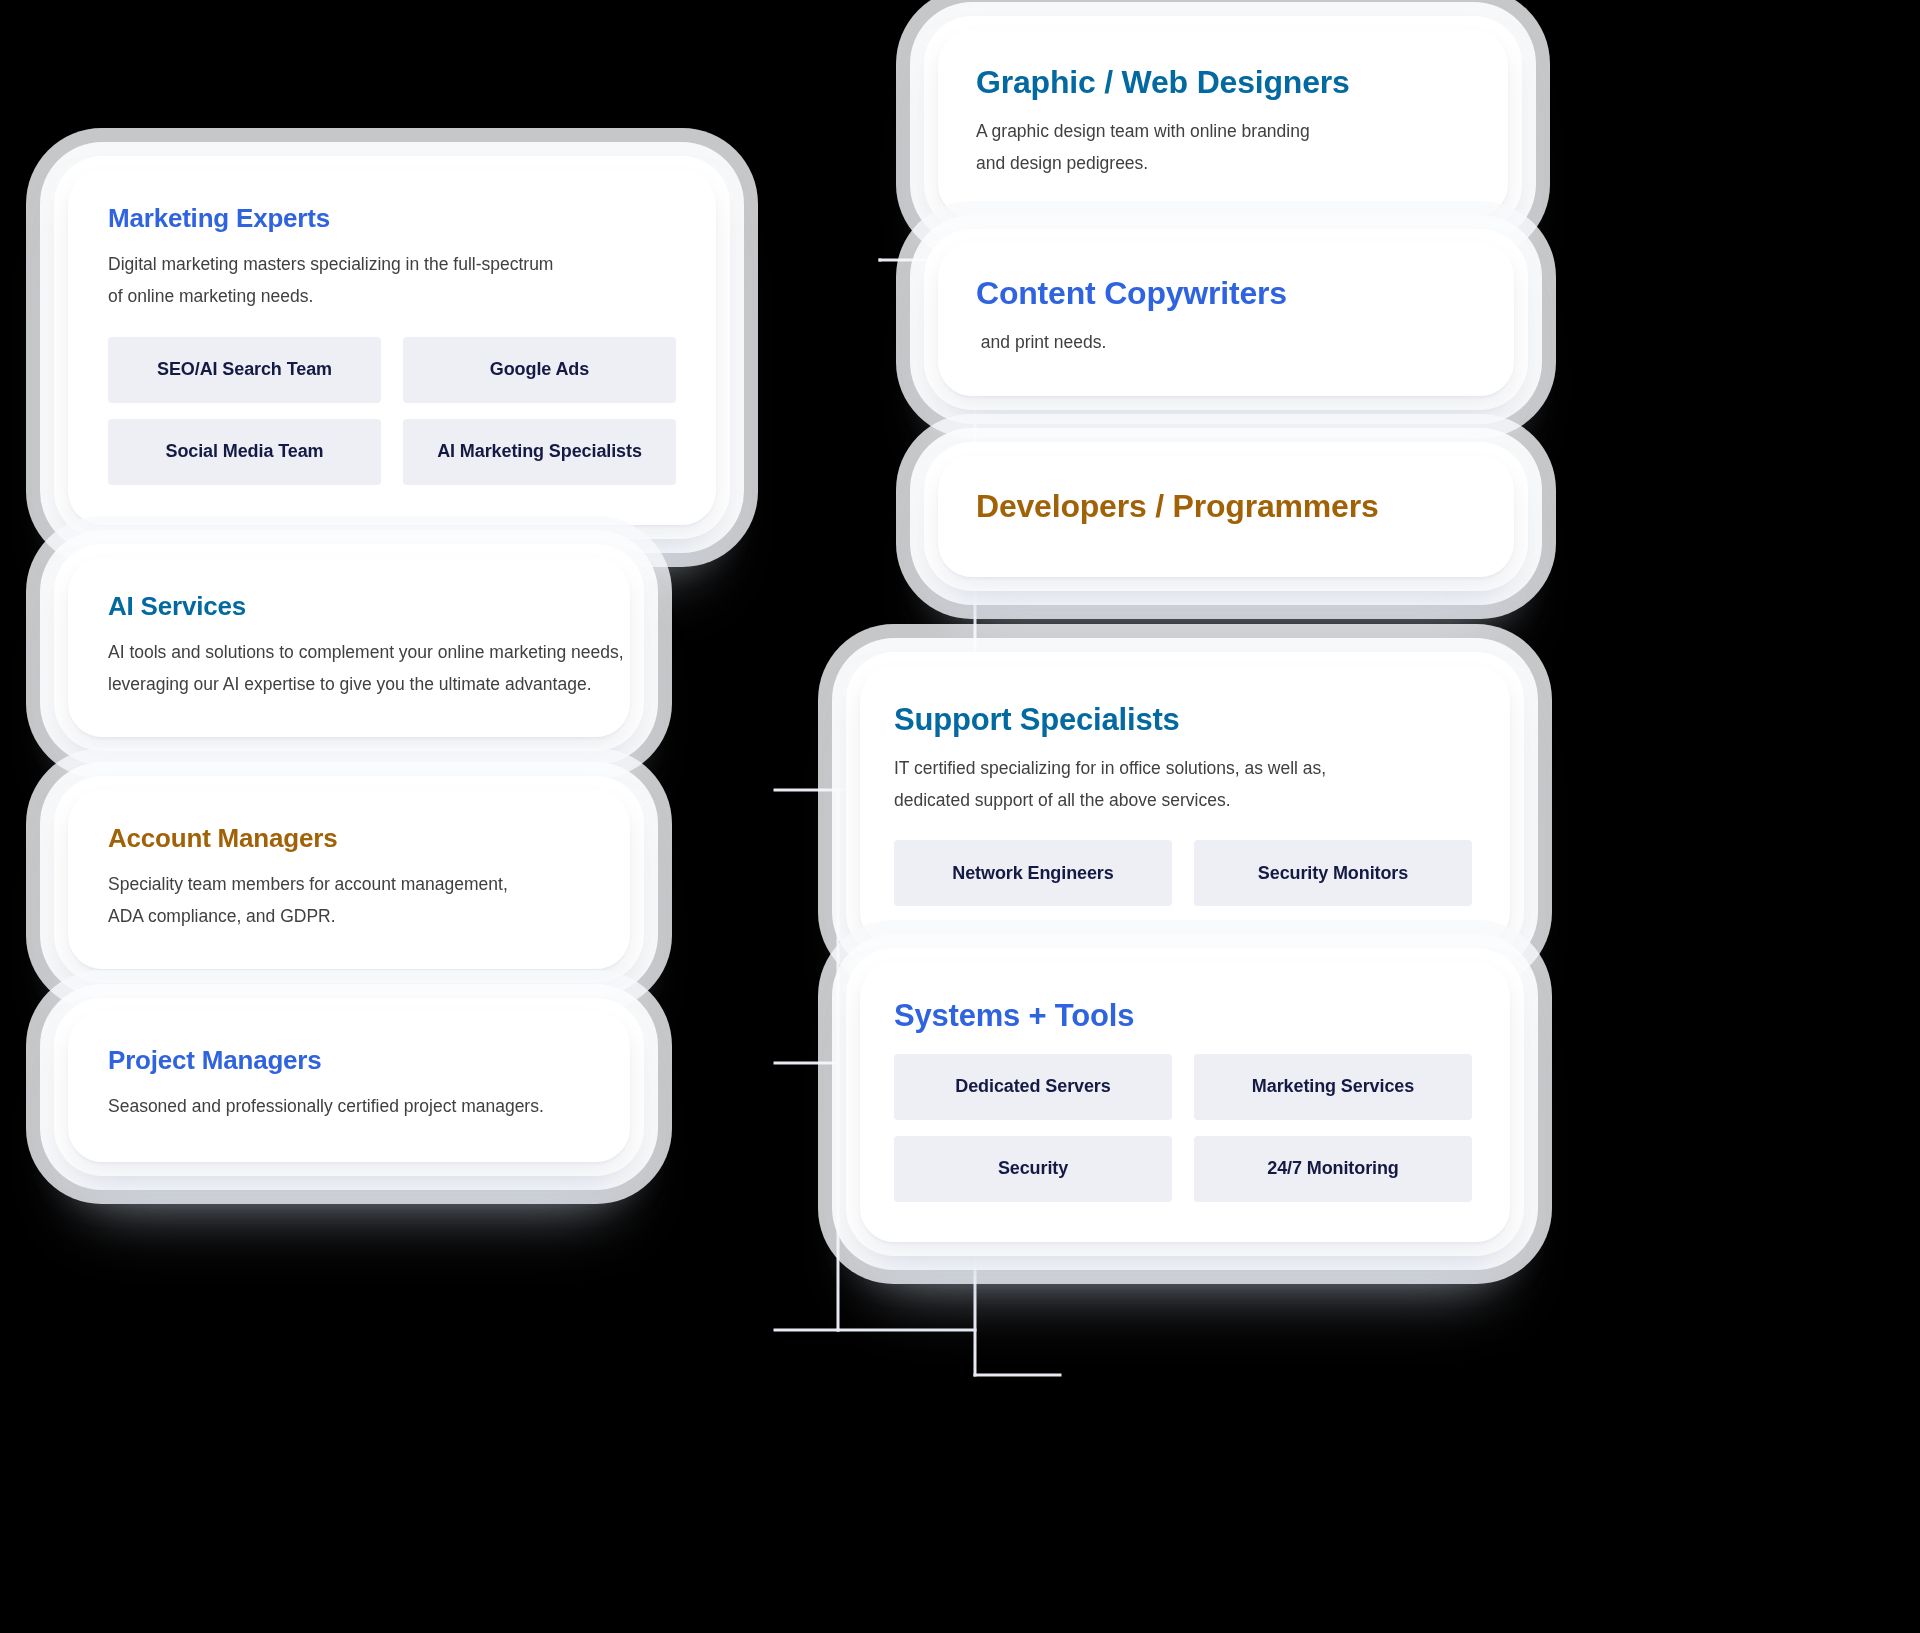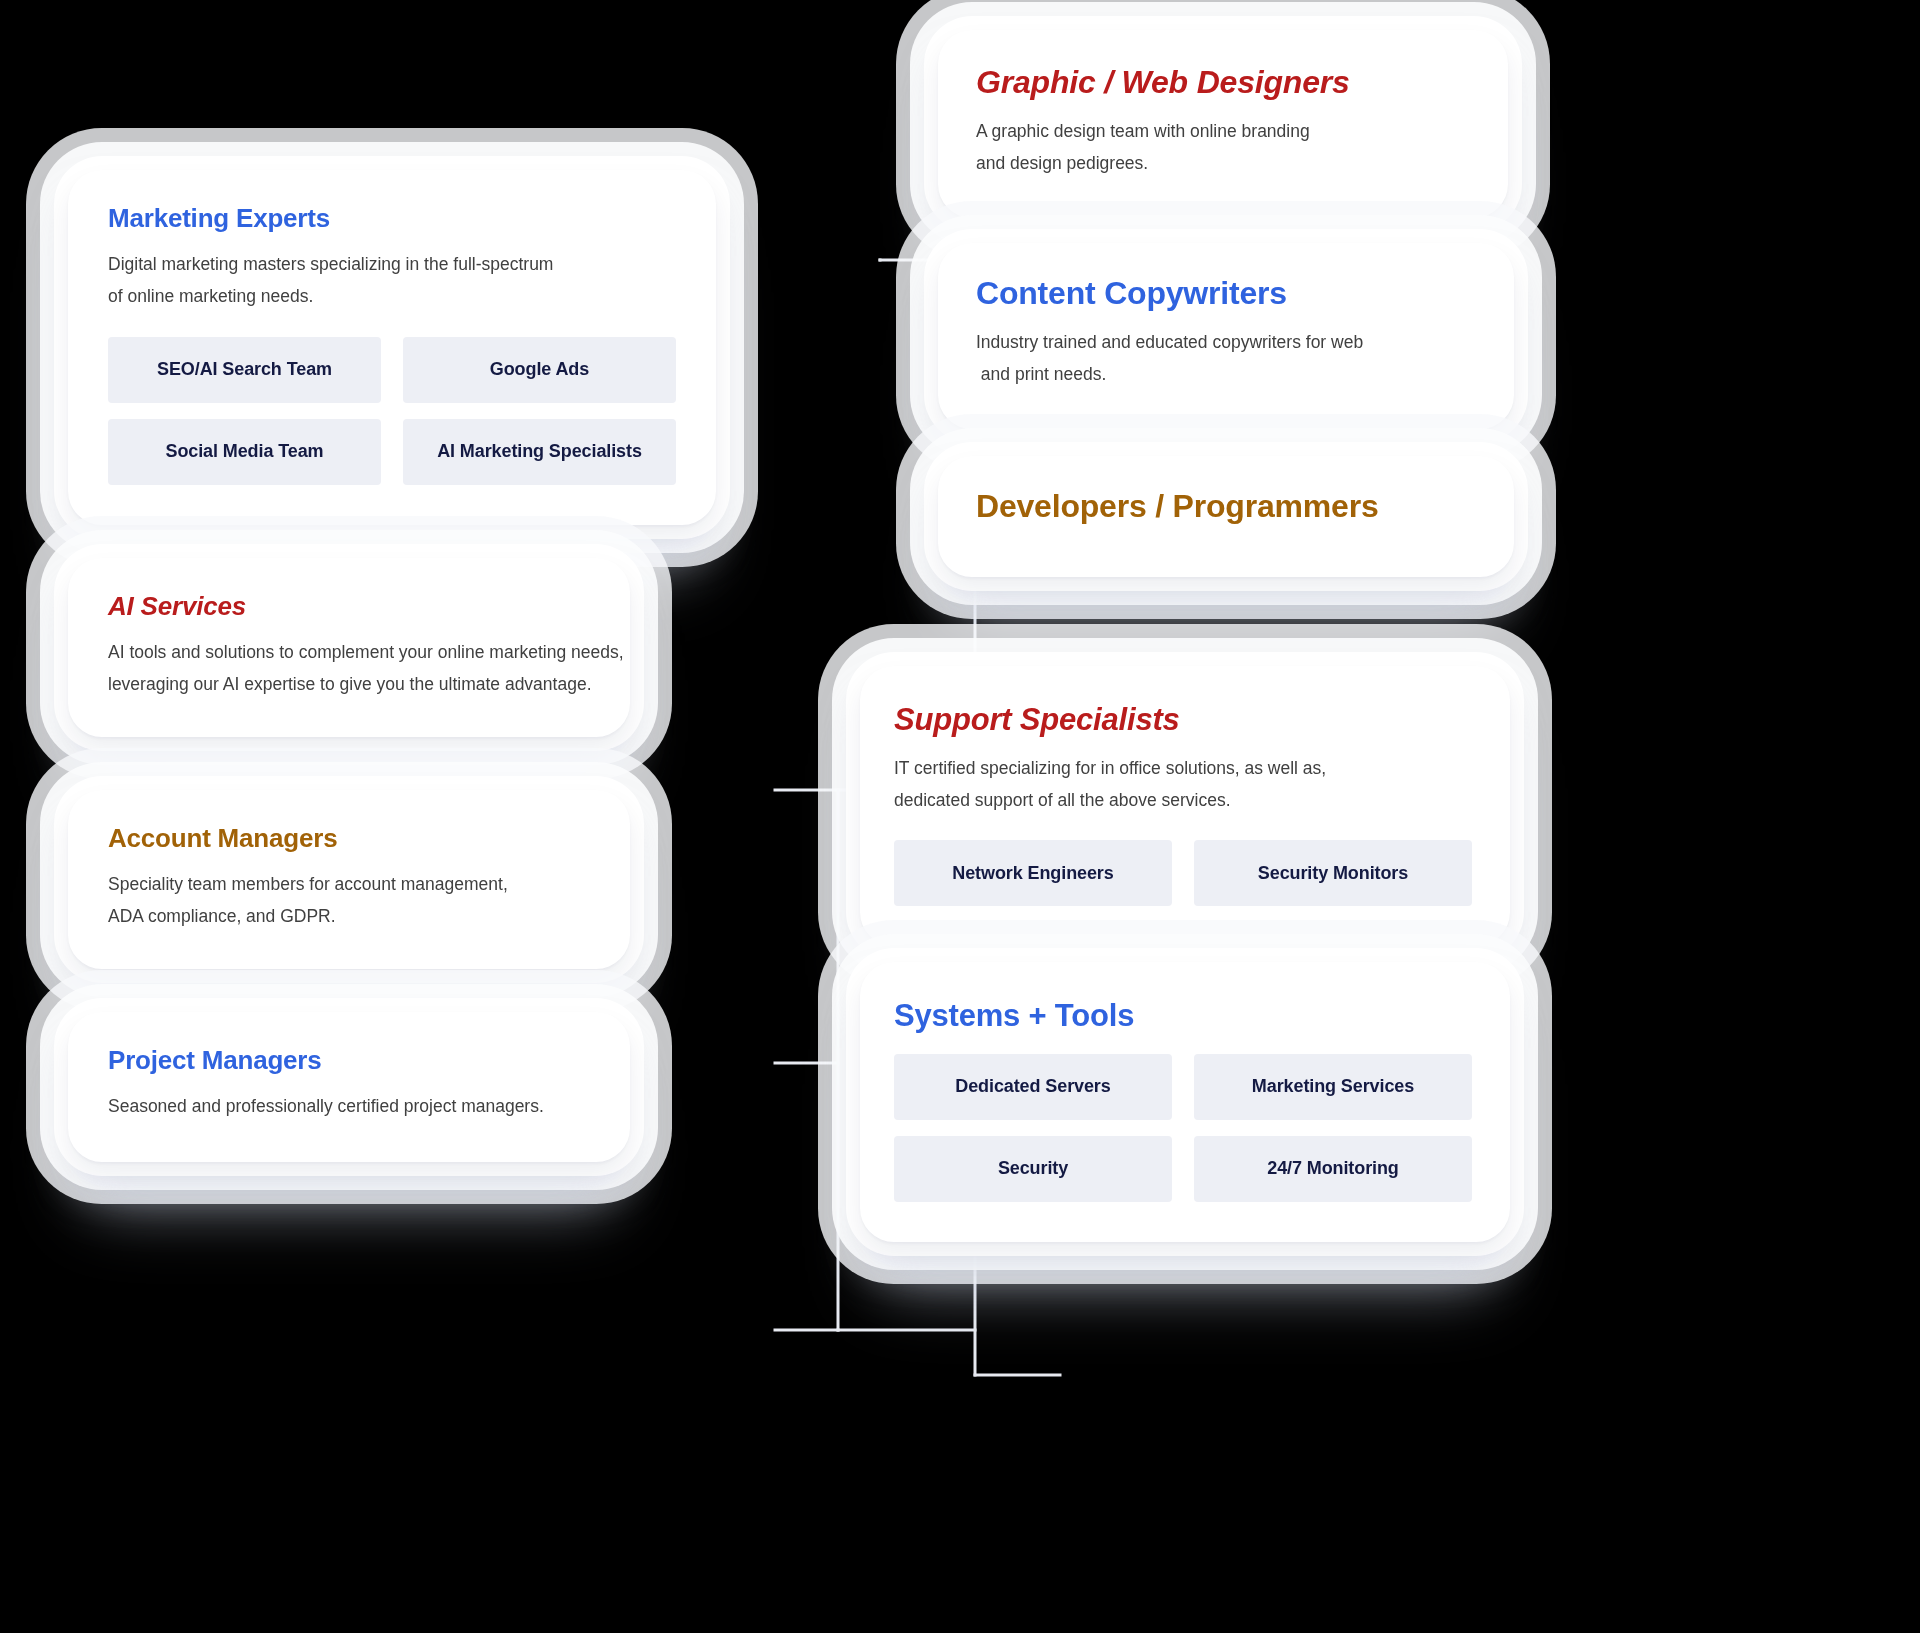--- a/index.html
+++ b/index.html
@@ -50,21 +50,21 @@
   }
 
   .card-title {
     font-size: 26px;
     font-weight: bold;
     letter-spacing: -0.2px;
     line-height: 1.15;
     margin-bottom: 14px;
   }
   .title-blue   { color: #2f63df; }
-  .title-orange { color: #b91c1c; font-style: italic; }
+  .title-orange { color: #0369a1; }
   .title-green  { color: #a16207; }
 
   .card-desc {
     font-size: 17.5px;
     color: #404040;
     line-height: 1.85;
     font-weight: 400;
   }
   .card-desc .ln { display: block; white-space: pre; }
 
@@ -200,21 +200,20 @@
         <span class="ln">A graphic design team with online branding</span>
         <span class="ln">and design pedigrees.</span>
       </div>
     </div>
   </div>
 
   <div class="card" id="card-copywriters">
     <div class="card-inner">
       <div class="card-title title-blue">Content Copywriters</div>
       <div class="card-desc">
-        <span class="ln">Industry trained and educated copywriters for web</span>
         <span class="ln"> and print needs.</span>
       </div>
     </div>
   </div>
 
   <div class="card" id="card-developers">
     <div class="card-inner">
       <div class="card-title title-green">Developers / Programmers</div>
     </div>
   </div>

